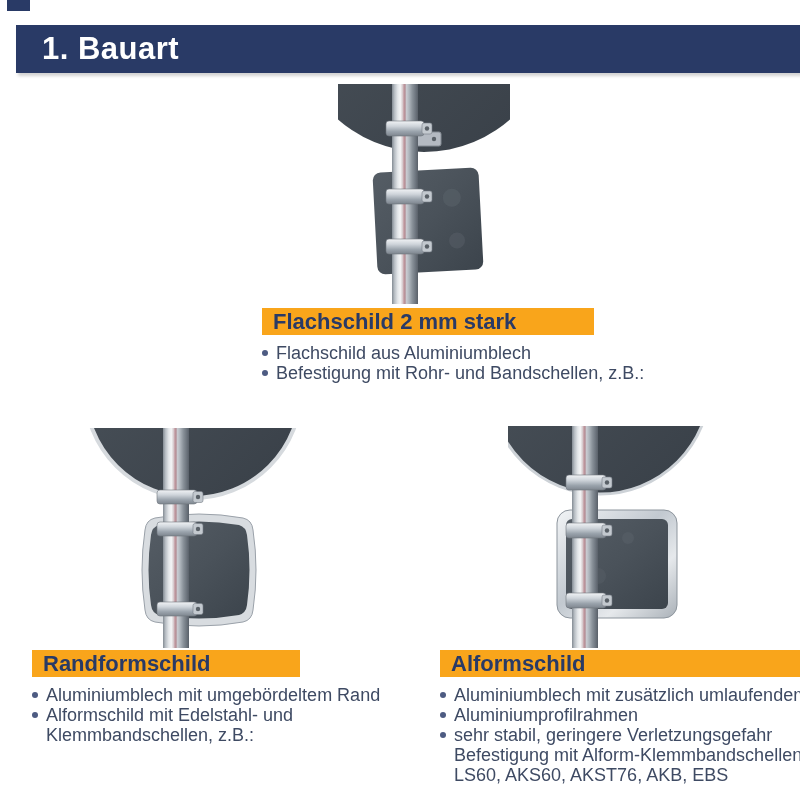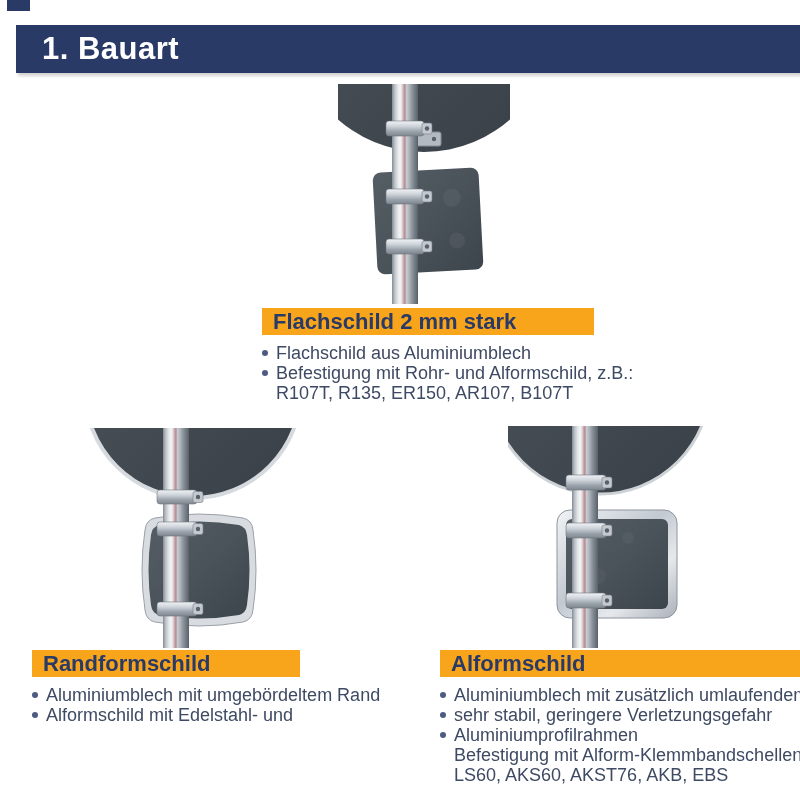--- a/index.html
+++ b/index.html
@@ -181,36 +181,36 @@
         </g>
       </g>
     </svg>
   </div>
 
   <div class="sec-bar" id="bar-flachschild">
     <span class="sec-title">Flachschild 2 mm stark</span>
   </div>
   <div class="bullets" id="bullets-flachschild">
     <div class="line"><span class="dot"></span><span>Flachschild aus Aluminiumblech</span></div>
-    <div class="line"><span class="dot"></span><span>Befestigung mit Rohr- und Alformschild, z.B.:</span></div>
-    <div class="line cont"><span>R107T, R135, ER150, AR107, B107T</span></div>
+    <div class="line"><span class="dot"></span><span>Befestigung mit Rohr- und Bandschellen, z.B.:</span></div>
   </div>
 
   <div class="sec-bar" id="bar-randformschild">
     <span class="sec-title">Randformschild</span>
   </div>
   <div class="bullets" id="bullets-randformschild">
     <div class="line"><span class="dot"></span><span>Aluminiumblech mit umgebördeltem Rand</span></div>
     <div class="line"><span class="dot"></span><span>Alformschild mit Edelstahl- und</span></div>
+    <div class="line cont"><span>Klemmbandschellen, z.B.:</span></div>
   </div>
 
   <div class="sec-bar" id="bar-alformschild">
     <span class="sec-title">Alformschild</span>
   </div>
   <div class="bullets" id="bullets-alformschild">
     <div class="line"><span class="dot"></span><span>Aluminiumblech mit zusätzlich umlaufendem</span></div>
+    <div class="line"><span class="dot"></span><span>Aluminiumprofilrahmen</span></div>
     <div class="line"><span class="dot"></span><span>sehr stabil, geringere Verletzungsgefahr</span></div>
-    <div class="line"><span class="dot"></span><span>Aluminiumprofilrahmen</span></div>
     <div class="line cont"><span>Befestigung mit Alform-Klemmbandschellen, z.B.:</span></div>
     <div class="line cont"><span>LS60, AKS60, AKST76, AKB, EBS</span></div>
   </div>
 
 </div>
 
 </body></html>

